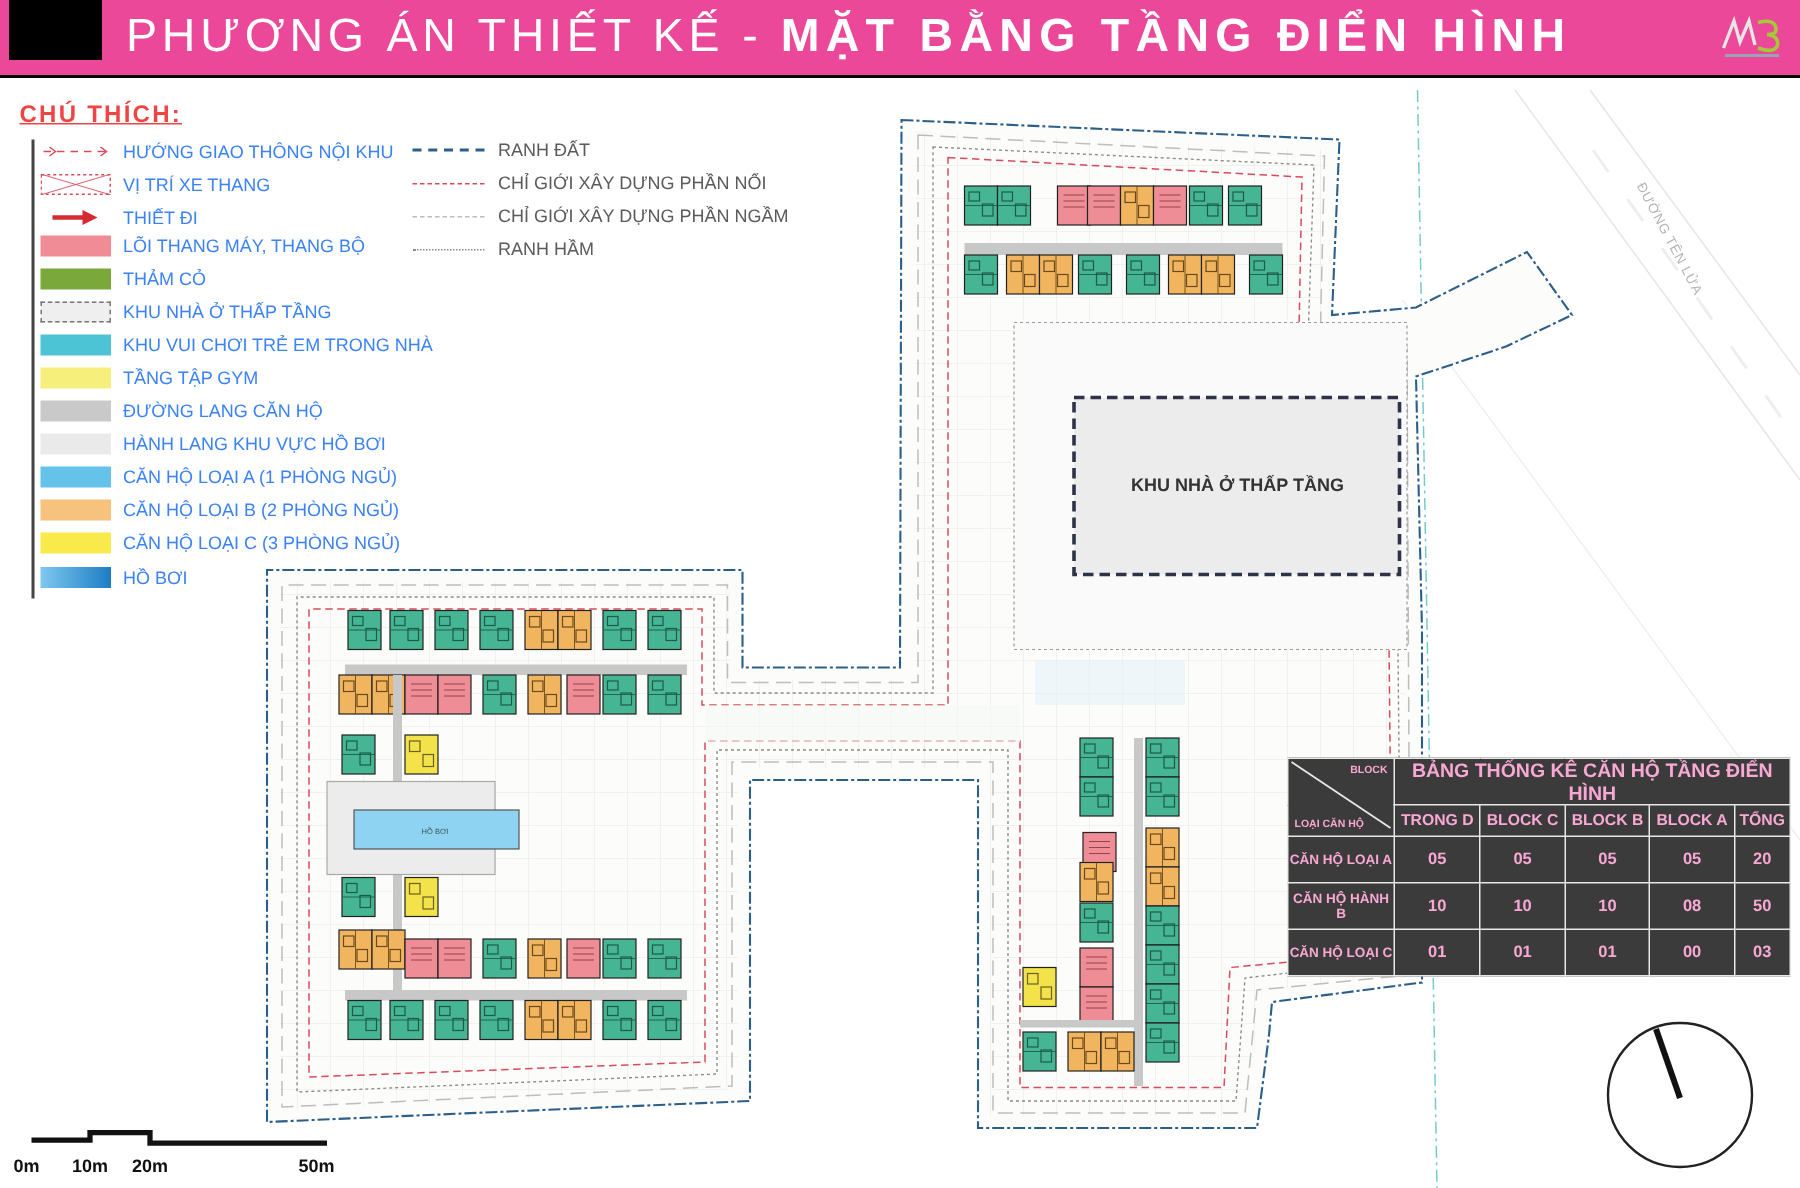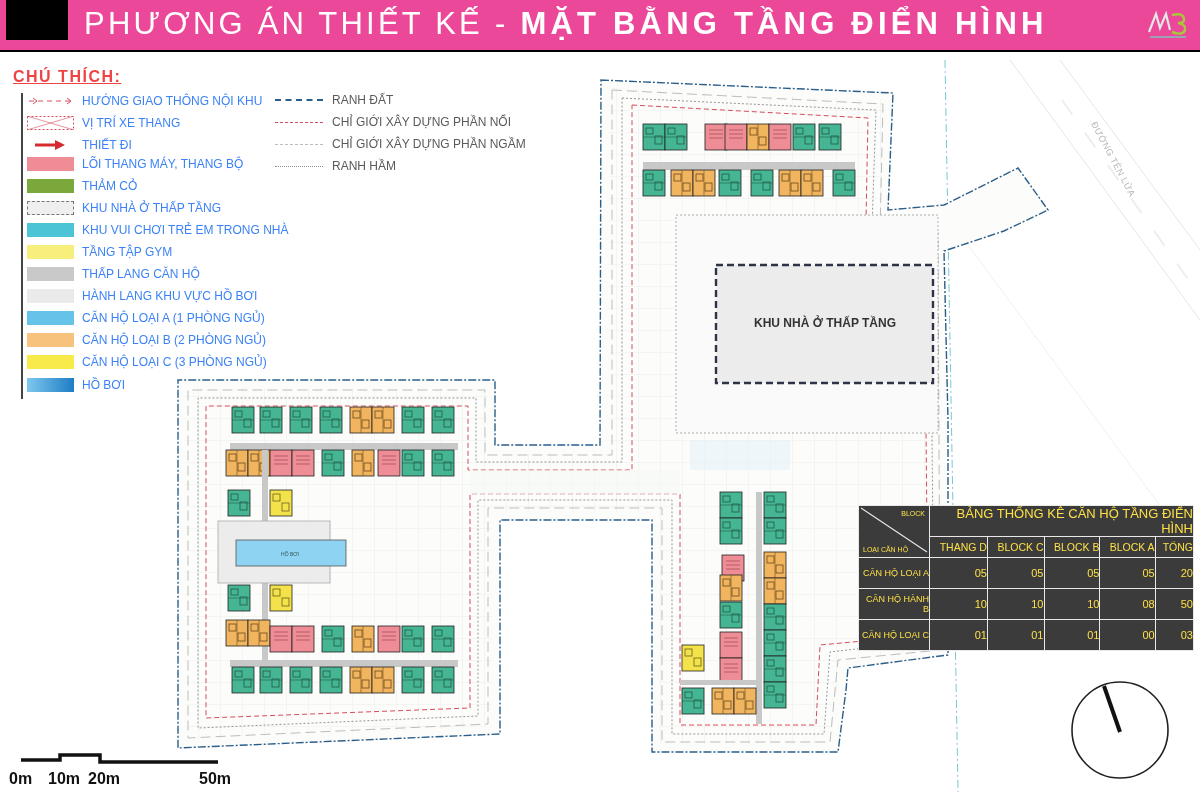--- a/index.html
+++ b/index.html
@@ -34,33 +34,33 @@
   .line-item .ln { width: 48px; height: 0; margin-right: 9px; }
   .line-item .lbl { font-size: 12px; color: #5a5a5a; white-space: nowrap; }
 
   .siteplan { position: absolute; left: 0; top: 52px; }
 
   .stats-table {
     position: absolute; left: 858px; top: 505px; width: 336px; height: 143px;
     background: #3b3b3b; border-collapse: collapse;
   }
   .stats-table td, .stats-table th {
-    border: 1.5px solid #e8e8e8; color: #fde047; text-align: right; font-weight: normal;
+    border: 1.5px solid #e8e8e8; color: #f9a8d4; text-align: center; font-weight: bold;
     font-size: 10px; padding: 0;
   }
   .stats-table .title { font-size: 13px; height: 28px; }
   .stats-table .colh { height: 20px; font-size: 10.5px; }
   .stats-table .rowh { font-size: 9px; width: 70px; }
   .stats-table .val { font-size: 11px; height: 30px; }
   .corner { position: relative; width: 70px; }
   .corner .block-lbl { position: absolute; right: 4px; top: 4px; font-size: 7px; }
   .corner .type-lbl { position: absolute; left: 4px; bottom: 4px; font-size: 7px; }
 
   .scalebar { position: absolute; left: 0; top: 748px; width: 240px; height: 44px; }
-  .scale-lbl { position: absolute; top: 770px; font-size: 16px; font-weight: bold; color: #111; }
+  .scale-lbl { position: absolute; top: 770px; font-size: 12px; font-weight: bold; color: #111; }
 
   .road-label {
     position: absolute; left: 1098px; top: 120px; font-size: 9px; color: #b5b5b5;
     transform: rotate(62deg); transform-origin: left top; white-space: nowrap; letter-spacing: 0.5px;
   }
   .lowrise-label {
     position: absolute; left: 718px; top: 316px; width: 214px; text-align: center;
     font-size: 12px; font-weight: bold; color: #333;
   }
   .compass { position: absolute; left: 1070px; top: 680px; }
@@ -282,21 +282,21 @@
 <div class="legend-item" style="top:221px">
   <span class="sw" style="background:#4dc3d6"></span>
   <span class="lbl">KHU VUI CHƠI TRẺ EM TRONG NHÀ</span>
 </div>
 <div class="legend-item" style="top:243px">
   <span class="sw" style="background:#f7ef7c"></span>
   <span class="lbl">TẦNG TẬP GYM</span>
 </div>
 <div class="legend-item" style="top:265px">
   <span class="sw" style="background:#c9c9c9"></span>
-  <span class="lbl">THẤP LANG CĂN HỘ</span>
+  <span class="lbl">ĐƯỜNG LANG CĂN HỘ</span>
 </div>
 <div class="legend-item" style="top:287px">
   <span class="sw" style="background:#eaeaea"></span>
   <span class="lbl">HÀNH LANG KHU VỰC HỒ BƠI</span>
 </div>
 <div class="legend-item" style="top:309px">
   <span class="sw" style="background:#65c3ea"></span>
   <span class="lbl">CĂN HỘ LOẠI A (1 PHÒNG NGỦ)</span>
 </div>
 <div class="legend-item" style="top:331px">
@@ -335,21 +335,21 @@
     <td rowspan="2" class="corner">
       <svg width="70" height="48" style="position:absolute;left:0;top:0">
             <line x1="2" y1="2" x2="68" y2="46" stroke="#e8e8e8" stroke-width="1.2"></line>
           </svg>
       <span class="block-lbl">BLOCK</span>
       <span class="type-lbl">LOẠI CĂN HỘ</span>
     </td>
     <td colspan="5" class="title">BẢNG THỐNG KÊ CĂN HỘ TẦNG ĐIỂN HÌNH</td>
   </tr>
   <tr>
-    <td class="colh">THANG D</td>
+    <td class="colh">TRONG D</td>
     <td class="colh">BLOCK C</td>
     <td class="colh">BLOCK B</td>
     <td class="colh">BLOCK A</td>
     <td class="colh">TỔNG</td>
   </tr>
   <tr>
     <td class="rowh">CĂN HỘ LOẠI A</td>
     <td class="val">05</td>
     <td class="val">05</td>
     <td class="val">05</td>

